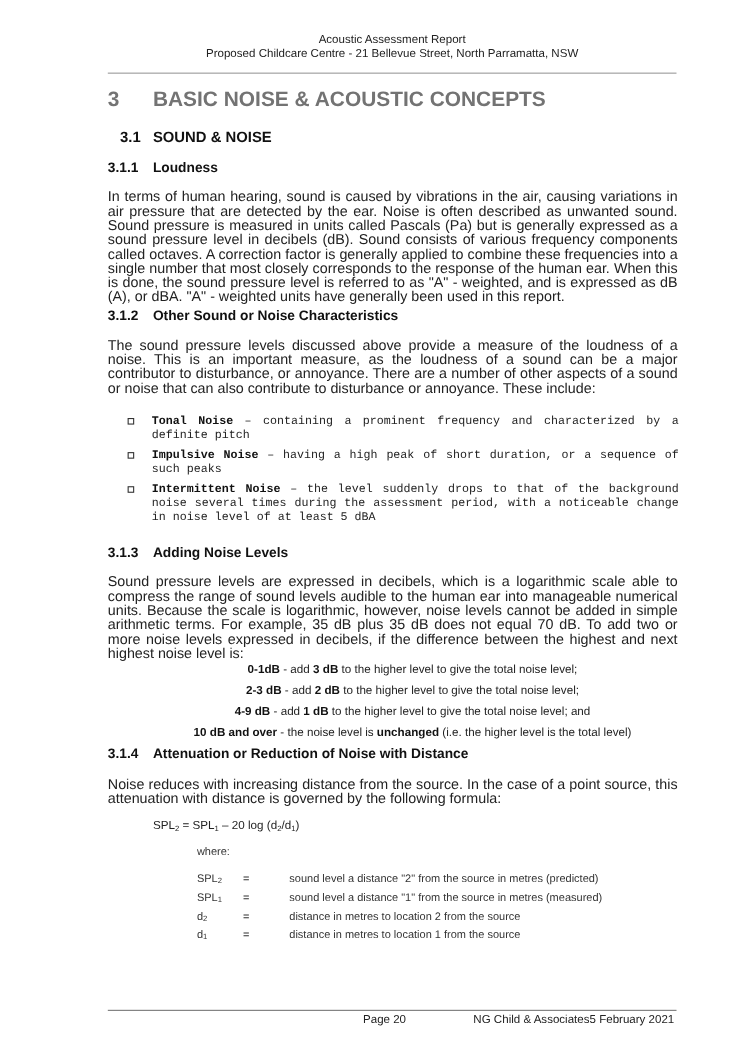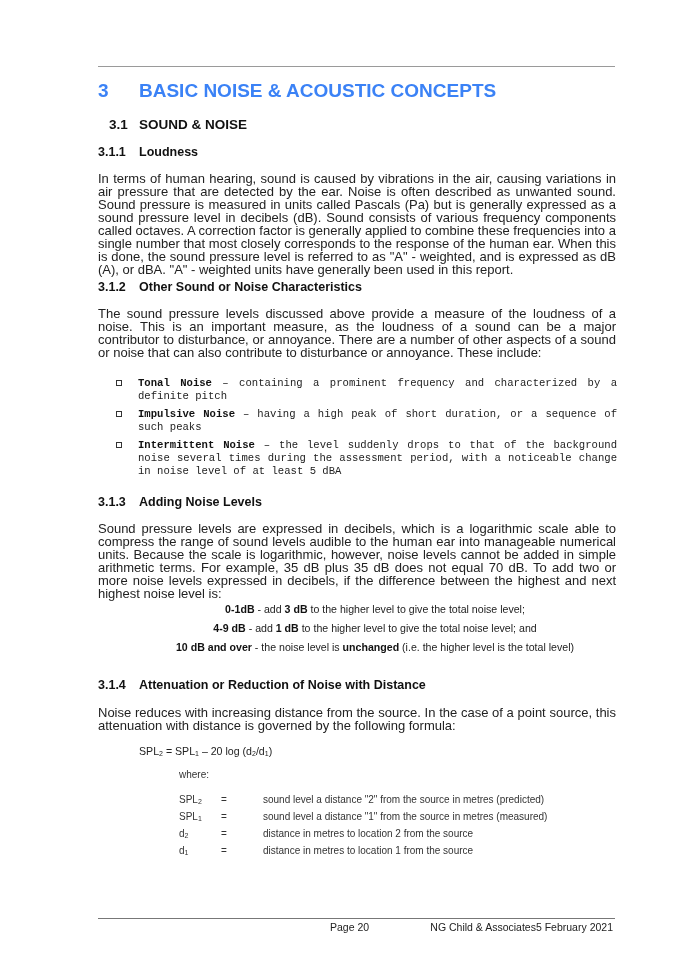--- a/index.html
+++ b/index.html
@@ -5,21 +5,21 @@
   html, body { margin: 0; padding: 0; background: #ffffff; }
   body { width: 682px; height: 965px; position: relative; overflow: hidden;
          font-family: "Liberation Sans", sans-serif; color: #1a1a1a; }
   .page { position: absolute; left: 0; top: 0; width: 682px; height: 965px; }
 
   .header { position: absolute; left: 98px; width: 517px; top: 30px; text-align: center;
             font-size: 10.5px; line-height: 13px; color: #222; }
   .header-rule { position: absolute; left: 98px; width: 517px; top: 66px; height: 0;
                  border-top: 1.5px solid #9a9a9a; }
 
-  .h1 { position: absolute; left: 98px; top: 80px; font-size: 19px; font-weight: bold; color: #3b82f6; }
+  .h1 { position: absolute; left: 98px; top: 80px; font-size: 19px; font-weight: bold; color: #737373; }
   .h1 .num { display: inline-block; width: 41px; }
   .h2 { position: absolute; left: 98px; font-size: 13.5px; font-weight: bold; color: #111; text-align: center; }
   .h2 .num { display: inline-block; width: 41px; }
   .h3 { position: absolute; left: 98px; font-size: 12.5px; font-weight: bold; color: #111; }
   .h3 .num { display: inline-block; width: 41px; }
 
   .para { position: absolute; left: 98px; width: 518px; font-size: 13px; line-height: 13px;
           text-align: justify; color: #222; }
 
   .bullets { position: absolute; left: 115px; width: 502px; margin: 0; padding: 0; list-style: none; }
@@ -45,20 +45,24 @@
                  border-top: 1px solid #777; }
   .footer { position: absolute; left: 100px; width: 513px; top: 921px; font-size: 10.5px;
             display: flex; justify-content: flex-end; color: #222; }
   .footer .c { position: absolute; left: 230px; }
 </style>
 </head>
 <body>
 
 <div class="page">
 
+  <div class="header">
+    <div>Acoustic Assessment Report</div>
+    <div>Proposed Childcare Centre - 21 Bellevue Street, North Parramatta, NSW</div>
+  </div>
   <div class="header-rule"></div>
 
   <div class="h1">
     <span class="num">3</span><span>BASIC NOISE &amp; ACOUSTIC CONCEPTS</span>
   </div>
 
   <div class="h2" style="top:117px;">
     <span class="num">3.1</span><span>SOUND &amp; NOISE</span>
   </div>
 
@@ -78,20 +82,21 @@
     <li><span class="box"></span><b>Intermittent Noise</b><span> – the level suddenly drops to that of the background noise several times during the assessment period, with a noticeable change in noise level of at least 5 dBA</span></li>
   </ul>
 
   <div class="h3" style="top:495px;">
     <span class="num">3.1.3</span><span>Adding Noise Levels</span>
   </div>
   <div class="para" style="top:522px;">Sound pressure levels are expressed in decibels, which is a logarithmic scale able to compress the range of sound levels audible to the human ear into manageable numerical units. Because the scale is logarithmic, however, noise levels cannot be added in simple arithmetic terms. For example, 35 dB plus 35 dB does not equal 70 dB. To add two or more noise levels expressed in decibels, if the difference between the highest and next highest noise level is:</div>
 
   <div class="rules" style="top:603px;">
     <div><b> 0-1dB</b><span> - add </span><b>3 dB</b><span> to the higher level to give the total noise level;</span></div>
+    <div><b>2-3 dB</b><span> - add </span><b>2 dB</b><span> to the higher level to give the total noise level;</span></div>
     <div><b>4-9 dB</b><span> - add </span><b>1 dB</b><span> to the higher level to give the total noise level; and</span></div>
     <div><b>10 dB and over</b><span> - the noise level is </span><b>unchanged</b><span> (i.e. the higher level is the total level)</span></div>
   </div>
 
   <div class="h3" style="top:678px;">
     <span class="num">3.1.4</span><span>Attenuation or Reduction of Noise with Distance</span>
   </div>
   <div class="para" style="top:706px;">Noise reduces with increasing distance from the source. In the case of a point source, this attenuation with distance is governed by the following formula:</div>
 
   <div class="formula">

